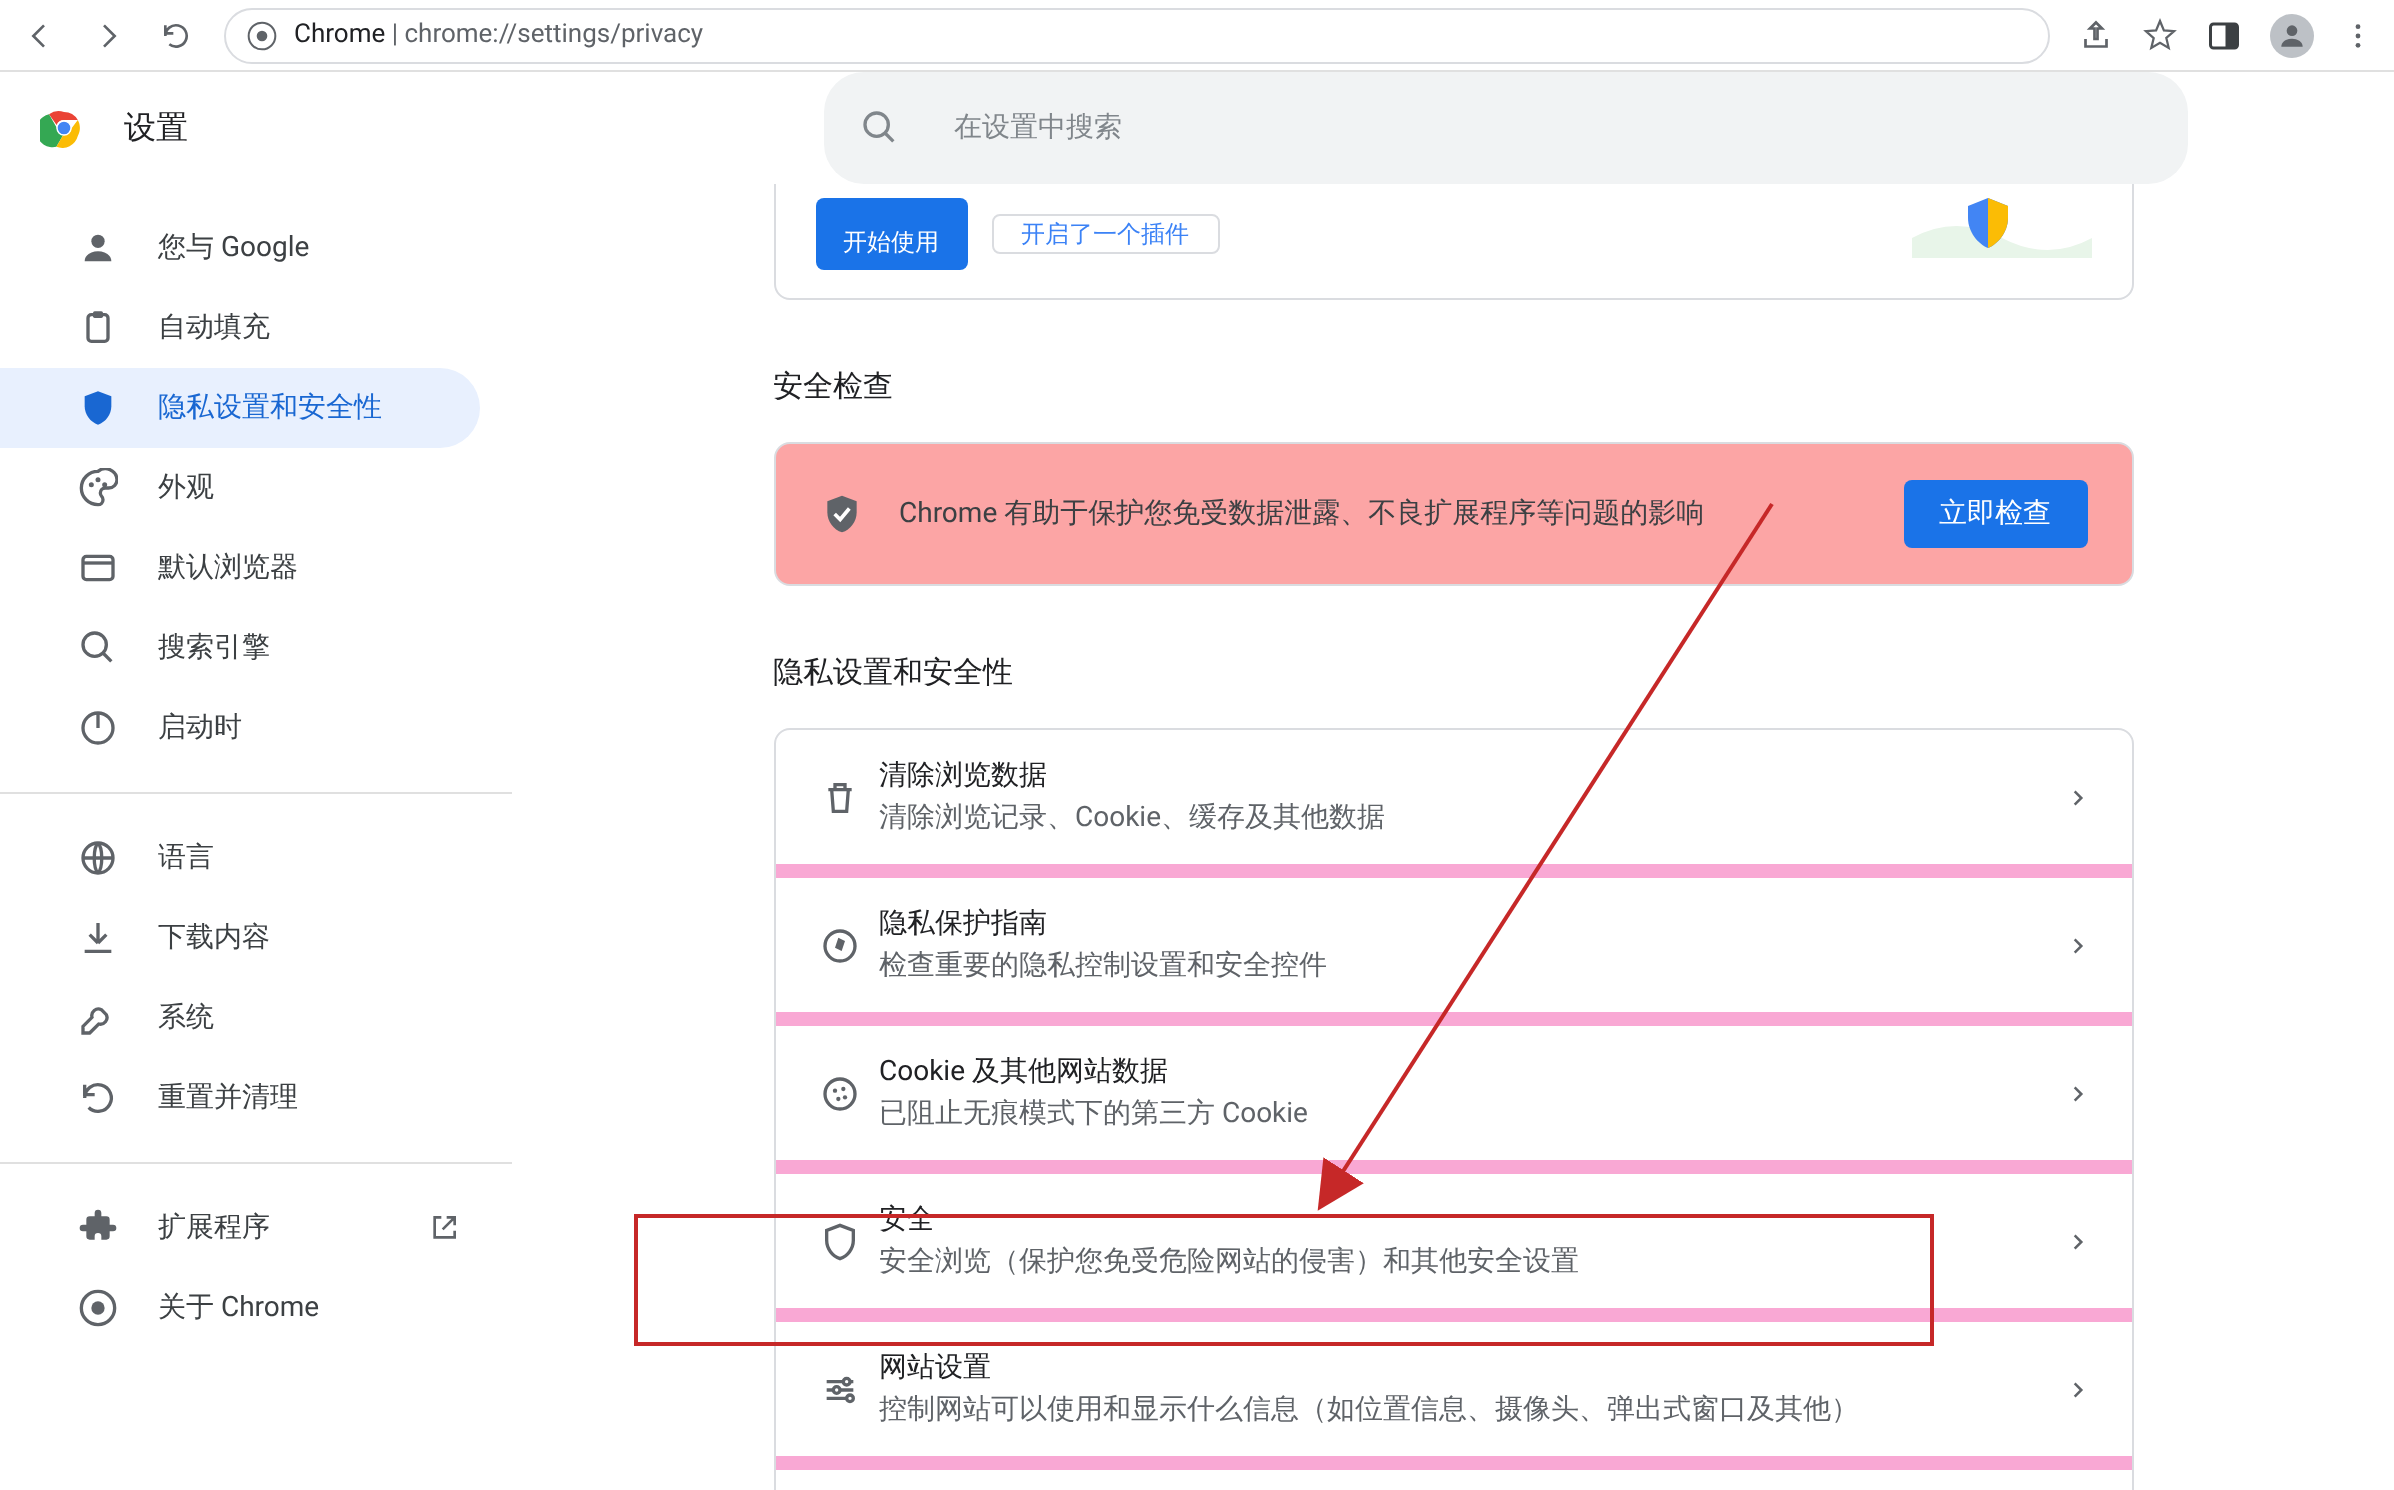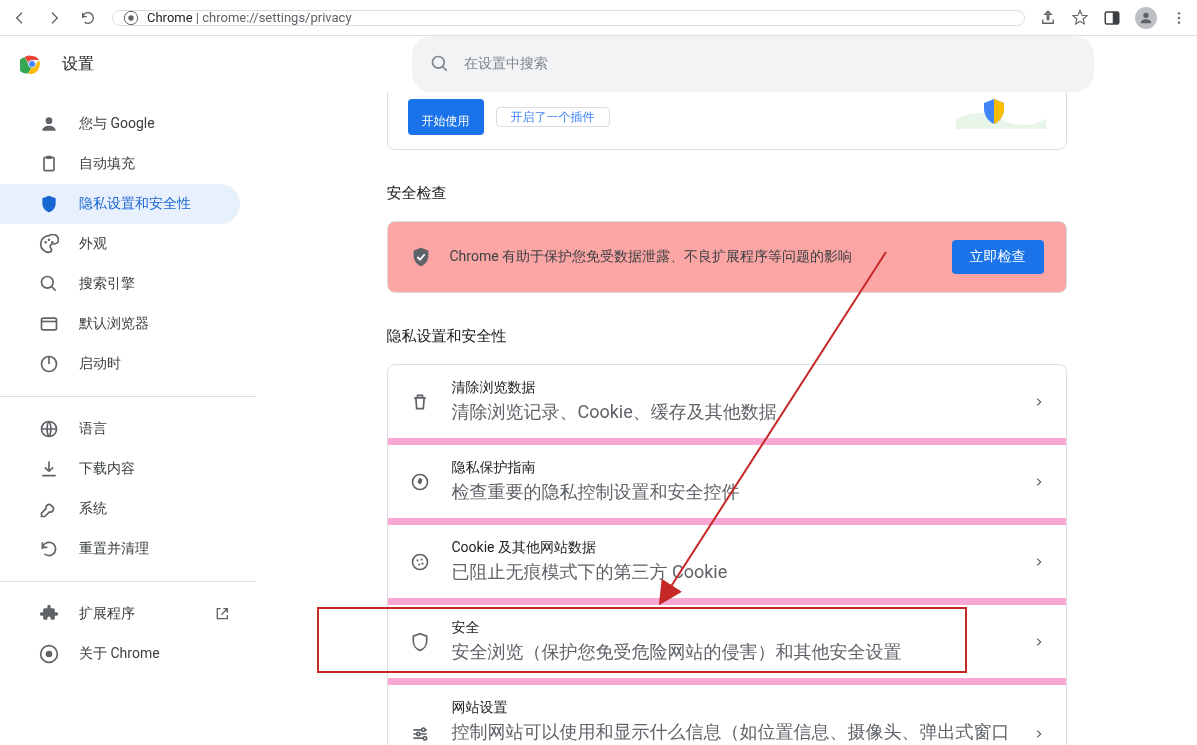--- a/index.html
+++ b/index.html
@@ -1,32 +1,32 @@
 <!DOCTYPE html>
 <html><head>
 <meta charset="utf-8">
 <style>
 * { box-sizing: border-box; margin: 0; padding: 0; }
 body { font-family: "Segoe UI", Roboto, Arial, sans-serif; font-size: 13px; color: #202124; background: #fff; width: 1197px; height: 745px; overflow: hidden; position: relative; }
 
 
 .browser-bar { height: 36px; display: flex; align-items: center; padding: 0 10px; gap: 14px; border-bottom: 1px solid #e0e0e0; }
 .nav-btn { width: 20px; height: 20px; display: flex; align-items: center; justify-content: center; color: #5f6368; cursor: pointer; }
-.url-bar { flex: 1; height: 16px; background: #fff; border: 1px solid #dadce0; border-radius: 14px; display: flex; align-items: center; padding: 0 10px; gap: 8px; color: #5f6368; font-size: 13px; }
+.url-bar { flex: 1; height: 28px; background: #fff; border: 1px solid #dadce0; border-radius: 14px; display: flex; align-items: center; padding: 0 10px; gap: 8px; color: #5f6368; font-size: 13px; }
 .url-text .host { color: #202124; }
 .url-text .path { color: #5f6368; }
 .bar-right { display: flex; align-items: center; gap: 14px; color: #5f6368; }
 .avatar { width: 22px; height: 22px; border-radius: 50%; background: #bdc1c6; display: flex; align-items: center; justify-content: center; }
 
 
 .app-header { height: 56px; display: flex; align-items: center; padding: 0 20px; gap: 18px; }
 .chrome-logo { width: 24px; height: 24px; }
 .app-title { font-size: 16px; color: #202124; }
 .search-wrap { margin-left: 300px; width: 682px; }
-.search-box { height: 56px; background: #f1f3f4; border-radius: 20px; display: flex; align-items: center; padding: 0 18px; gap: 14px; color: #80868b; font-size: 14px; }
+.search-box { height: 56px; background: #f1f3f4; border-radius: 20px; display: flex; align-items: center; padding: 0 18px; gap: 27px; color: #80868b; font-size: 14px; }
 
 
 .content { display: flex; height: calc(100% - 92px); }
 .sidebar { width: 256px; padding-top: 12px; }
 .side-item { height: 40px; display: flex; align-items: center; padding-left: 39px; gap: 20px; border-radius: 0 20px 20px 0; margin-right: 16px; cursor: pointer; color: #3c4043; }
 .side-item.active { background: #e8f0fe; color: #1967d2; }
 .side-item.active .side-icon { color: #1967d2; }
 .side-icon { width: 20px; color: #5f6368; flex-shrink: 0; }
 .side-label { font-size: 14px; }
 .side-sep { height: 1px; background: #e0e0e0; margin: 12px 0; }
@@ -42,26 +42,26 @@
 .shield-graphic svg { position: absolute; bottom: 0; left: 50%; transform: translateX(-50%); }
 
 .section-head { font-size: 15px; color: #202124; margin-top: 34px; margin-bottom: 18px; }
 
 .row-card { background: #fca5a5; border: 1px solid #dadce0; border-radius: 8px; display: flex; align-items: center; padding: 18px 22px; gap: 18px; }
 .row-icon { color: #5f6368; flex-shrink: 0; }
 .row-text { flex: 1; font-size: 14px; color: #3c4043; }
 .check-btn { background: #1a73e8; color: #fff; border: none; border-radius: 4px; padding: 8px 18px; font-size: 14px; cursor: pointer; }
 
 .list-card { background: #fff; border: 1px solid #dadce0; border-radius: 8px; overflow: hidden; }
-.list-row { display: flex; align-items: center; padding: 14px 22px; gap: 22px; min-height: 64px; cursor: pointer; position: relative; }
+.list-row { display: flex; align-items: center; padding: 14px 22px; gap: 10px; min-height: 64px; cursor: pointer; position: relative; }
 .list-row + .list-row { border-top: 7px solid #f9a8d4; }
 .list-row .row-icon { width: 20px; }
 .row-body { flex: 1; }
 .row-title { font-size: 14px; color: #202124; margin-bottom: 3px; }
-.row-sub { font-size: 18px; color: #5f6368; }
+.row-sub { font-size: 14px; color: #5f6368; }
 .row-chevron { color: #5f6368; }
 
 .highlight-box { position: absolute; border: 2px solid #c62828; pointer-events: none; }
 .arrow-svg { position: absolute; pointer-events: none; }
 
 svg { display: block; }
 </style>
 </head>
 <body>
 
@@ -177,34 +177,34 @@
             <circle cx="8" cy="10" r="1.5" fill="currentColor"></circle>
             <circle cx="12" cy="7" r="1.5" fill="currentColor"></circle>
             <circle cx="16" cy="10" r="1.5" fill="currentColor"></circle>
           </svg>
         </span>
         <span class="side-label">外观</span>
       </div>
     <div class="side-item">
         <span class="side-icon">
           <svg width="20" height="20" viewBox="0 0 24 24">
+            <rect x="3" y="5" width="18" height="14" rx="2" stroke="currentColor" stroke-width="2" fill="none"></rect>
+            <path d="M3 9h18" stroke="currentColor" stroke-width="2"></path>
+          </svg>
+        </span>
+        <span class="side-label">默认浏览器</span>
+      </div>
+    <div class="side-item">
+        <span class="side-icon">
+          <svg width="20" height="20" viewBox="0 0 24 24">
             <circle cx="10" cy="10" r="7" stroke="currentColor" stroke-width="2" fill="none"></circle>
             <path d="M20 20l-5-5" stroke="currentColor" stroke-width="2"></path>
           </svg>
         </span>
         <span class="side-label">搜索引擎</span>
-      </div>
-    <div class="side-item">
-        <span class="side-icon">
-          <svg width="20" height="20" viewBox="0 0 24 24">
-            <rect x="3" y="5" width="18" height="14" rx="2" stroke="currentColor" stroke-width="2" fill="none"></rect>
-            <path d="M3 9h18" stroke="currentColor" stroke-width="2"></path>
-          </svg>
-        </span>
-        <span class="side-label">默认浏览器</span>
       </div>
     <div class="side-item">
         <span class="side-icon">
           <svg width="20" height="20" viewBox="0 0 24 24">
             <circle cx="12" cy="12" r="9" stroke="currentColor" stroke-width="2" fill="none"></circle>
             <path d="M12 3v9" stroke="currentColor" stroke-width="2"></path>
           </svg>
         </span>
         <span class="side-label">启动时</span>
       </div>

